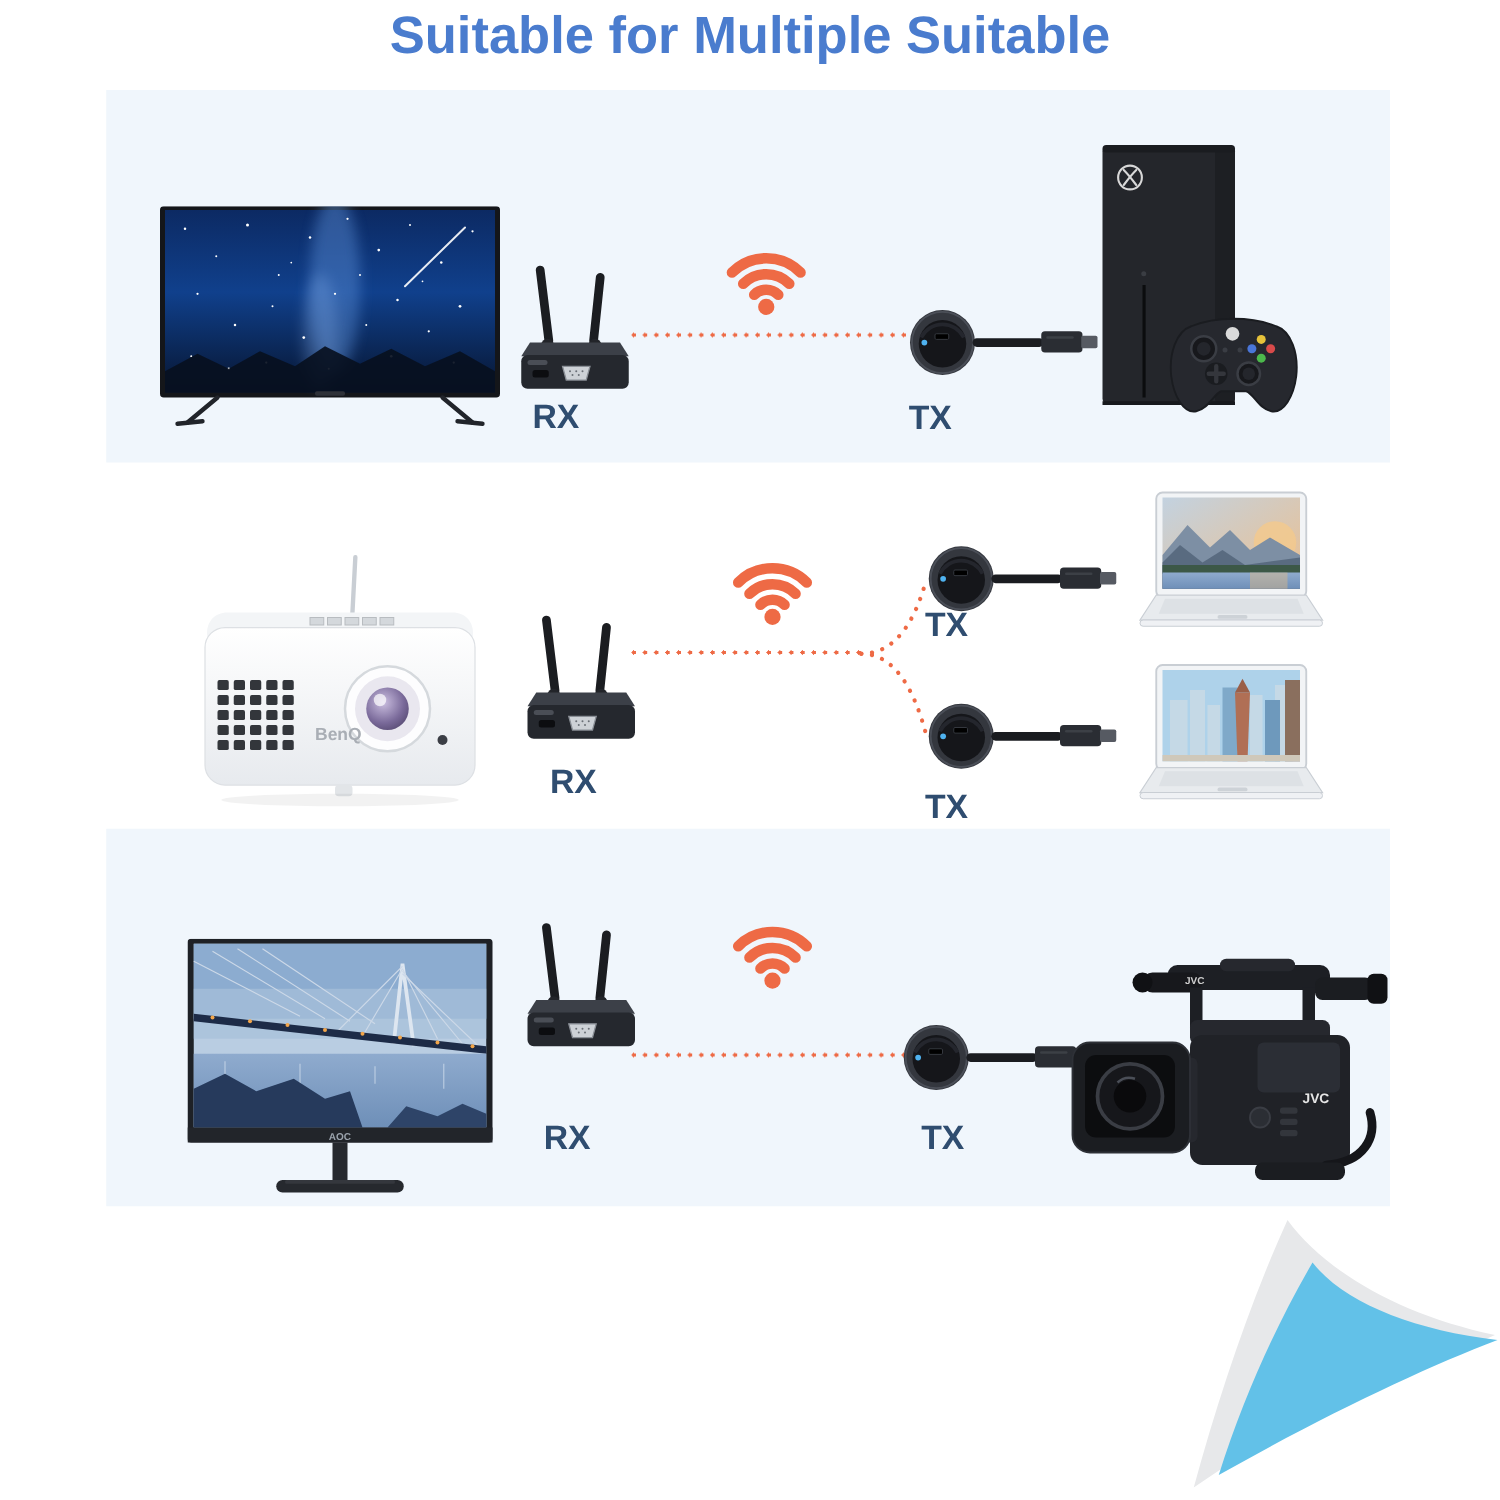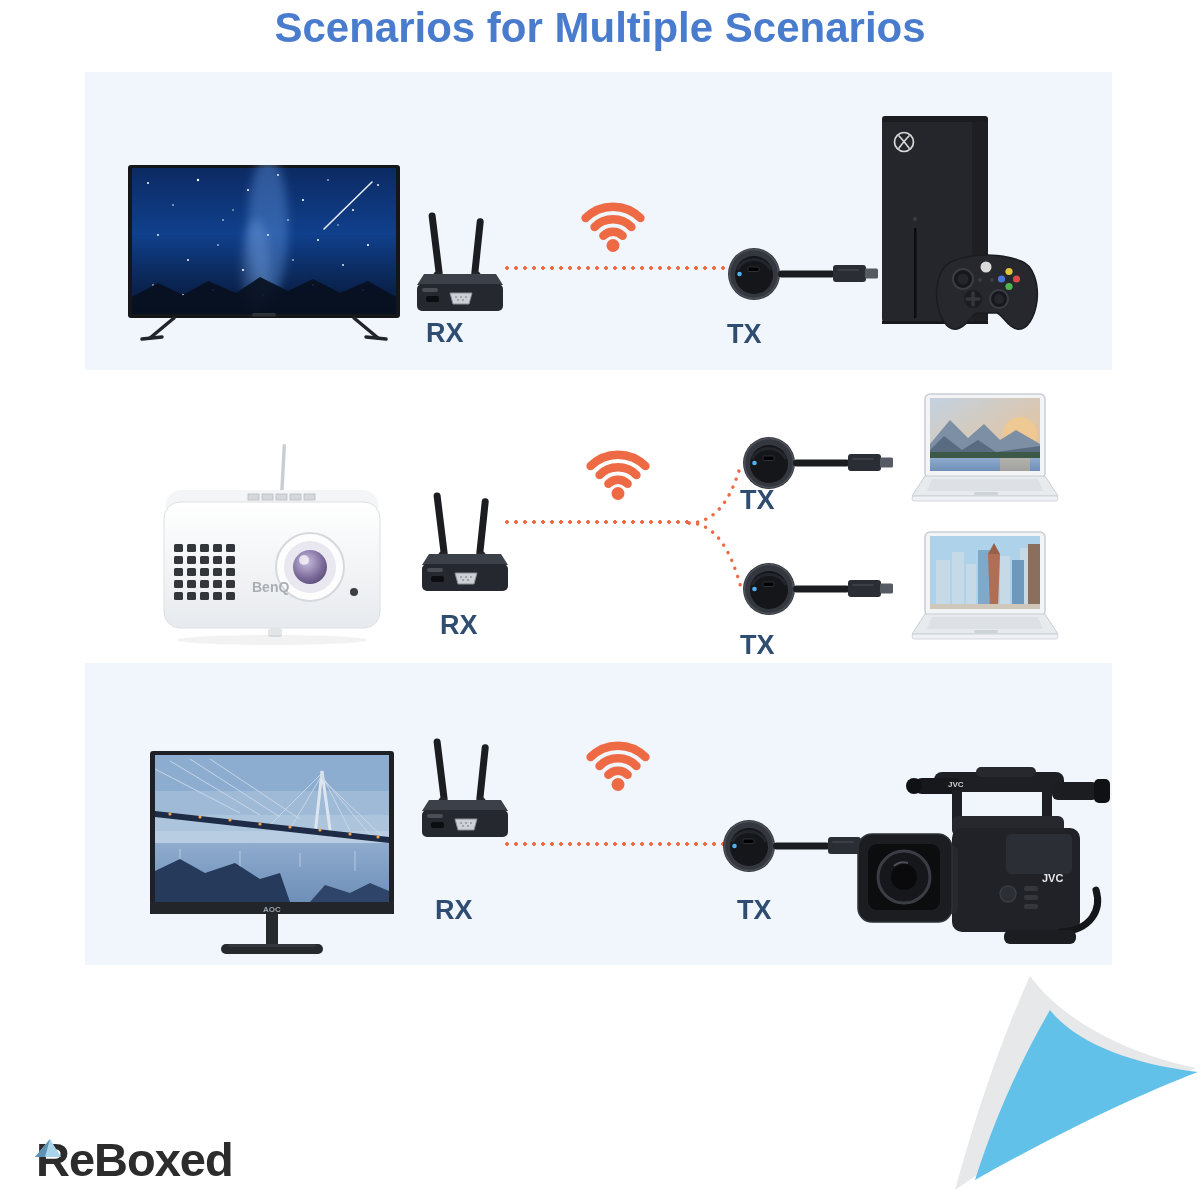--- a/index.html
+++ b/index.html
@@ -104,21 +104,21 @@
         <rect x="21" y="21" width="11" height="4.5" rx="1" fill="#000" stroke="#35383f" stroke-width="0.8"></rect>
         <circle cx="12.5" cy="28" r="2.3" fill="#4fb2ef"></circle>
         <rect x="51" y="24.5" width="57" height="7" rx="3.5" fill="#1a1c20"></rect>
         <rect x="106" y="19" width="33" height="17" rx="3" fill="#2a2d33"></rect>
         <rect x="138" y="22.5" width="13" height="10" rx="1.5" fill="#565a62"></rect>
         <rect x="110" y="23" width="22" height="2" rx="1" fill="#3c4046"></rect>
       </g>
     </defs>
   </svg>
 
-  <h1 class="title">Scenarios for Multiple Scenarios</h1>
+  <h1 class="title">Suitable for Multiple Suitable</h1>
 
   <section class="row panel" id="row1">
 
     <svg class="abs tv" width="272" height="178" viewBox="0 0 272 178">
       <rect x="0" y="0" width="272" height="153" rx="3" fill="#14161a"></rect>
       <rect x="4" y="3" width="264" height="146" fill="url(#skyGrad)"></rect>
       <ellipse cx="140" cy="62" rx="20" ry="72" fill="#5b8fd8" opacity="0.45" filter="url(#blurF)"></ellipse>
       <ellipse cx="128" cy="100" rx="14" ry="46" fill="#7fa8e4" opacity="0.3" filter="url(#blurF)"></ellipse>
       <g fill="#ffffff">
         <circle cx="20" cy="18" r="1"></circle>
@@ -411,26 +411,19 @@
           <rect x="168" y="137" width="14" height="5" rx="2"></rect>
         <rect x="168" y="146" width="14" height="5" rx="2"></rect>
       </g>
       <text x="186" y="124" font-family="Liberation Sans,sans-serif" font-size="11" font-weight="700" fill="#e6e6e6">JVC</text>
       <text x="92" y="29" font-family="Liberation Sans,sans-serif" font-size="8" font-weight="700" fill="#cfcfcf">JVC</text>
       <path d="M 205 174 C 235 172 246 152 240 132" stroke="#15161a" stroke-width="7" fill="none" stroke-linecap="round"></path>
       <rect x="148" y="172" width="72" height="14" rx="6" fill="#1b1d21"></rect>
     </svg>
   </section>
 
-  <div class="logo">
-    <svg width="30" height="22" viewBox="0 0 30 22">
-      <polygon points="2,20 28,20 17,2" fill="#a9d4ec"></polygon>
-      <polygon points="2,20 17,2 12,20" fill="#5d92b4"></polygon>
-    </svg>
-    <span>ReBoxed</span>
-  </div>
 
   <svg class="curl" width="260" height="238" viewBox="0 0 260 238">
     <path d="M 90 14 C 120 55 180 90 256 106 C 230 118 200 128 170 140 C 120 163 70 190 15 228 C 35 155 60 80 90 14 Z" fill="#e7e8ea"></path>
     <path d="M 110 48 C 135 80 190 102 258 110 C 200 132 120 170 35 218 C 55 155 80 100 110 48 Z" fill="#62c1e8"></path>
   </svg>
 
 </div>
 
 </body></html>

